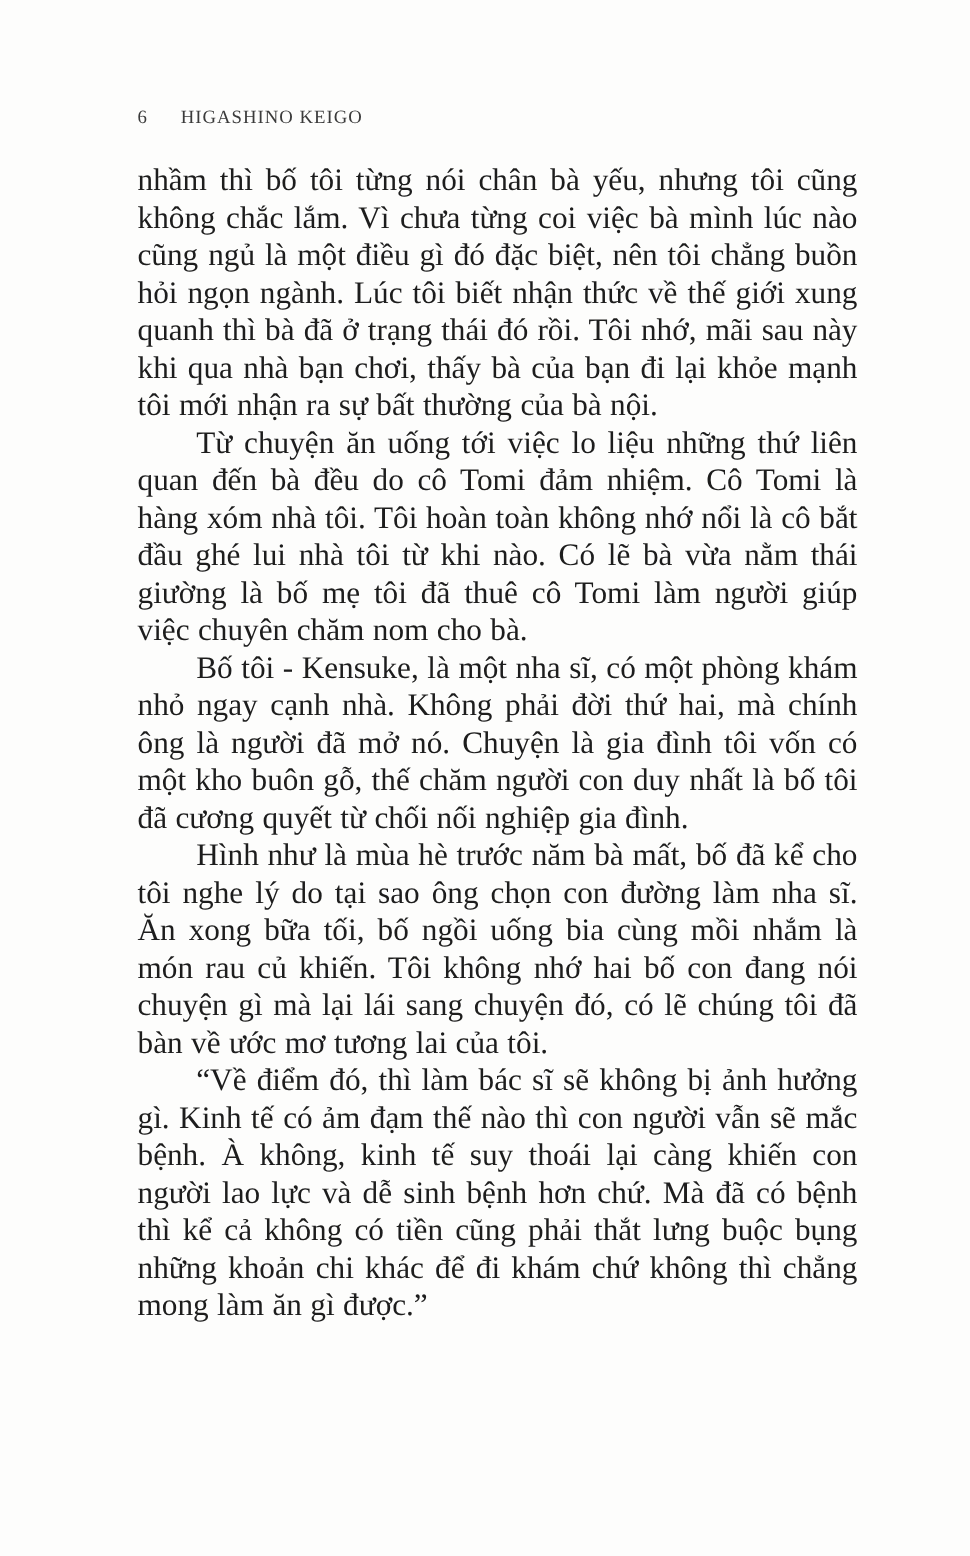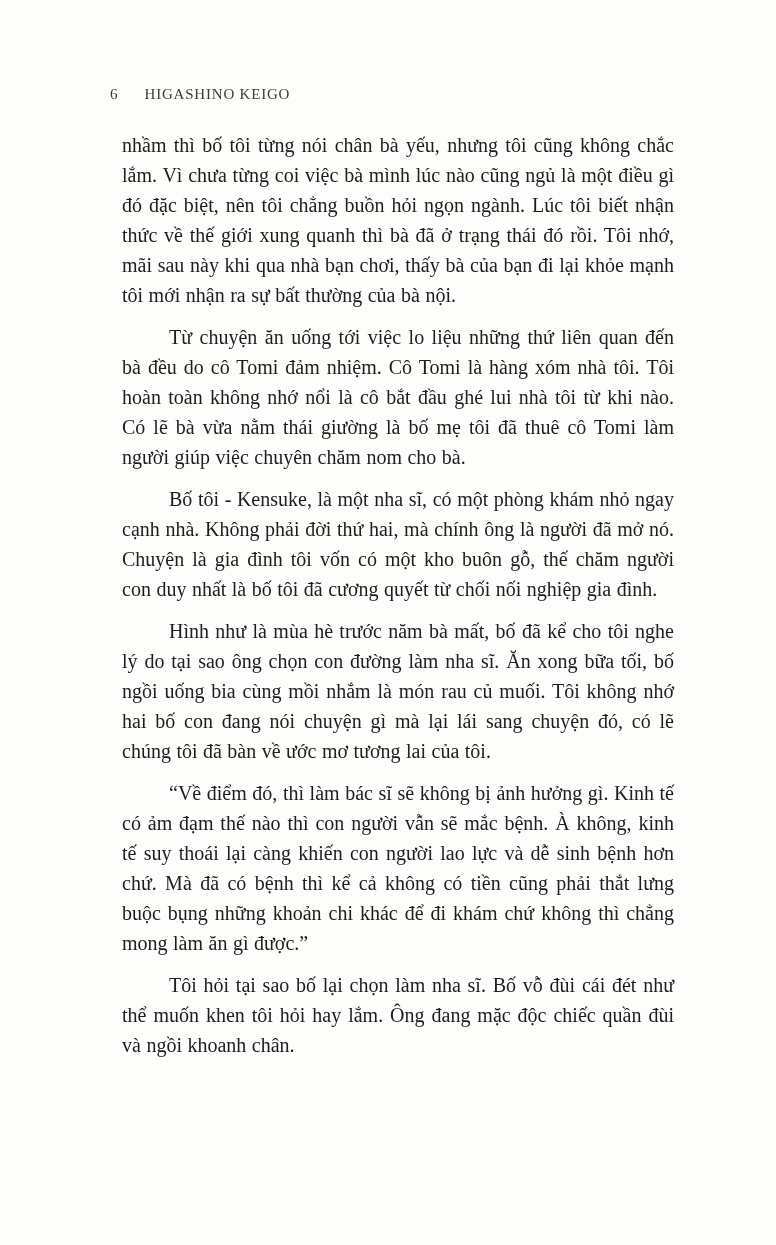--- a/index.html
+++ b/index.html
@@ -29,22 +29,22 @@
     margin-bottom: 27px;
   }
   .running-header .page-number {
     font-size: 15px;
     letter-spacing: 0;
   }
   .running-header .header-title {
     text-transform: uppercase;
   }
   .body-text p {
-    margin: 12px;
-    font-size: 20px;
+    margin: 0;
+    font-size: 25px;
     line-height: 30px;
     text-align: justify;
     text-indent: 47px;
     word-spacing: 0.5px;
   }
   .body-text p.no-indent {
     text-indent: 0;
   }
 </style>
 </head>
@@ -52,17 +52,16 @@
 
 <div class="page">
   <div class="running-header">
     <span class="page-number">6</span>
     <span class="header-title">HIGASHINO KEIGO</span>
   </div>
   <div class="body-text">
     <p class="no-indent">nhầm thì bố tôi từng nói chân bà yếu, nhưng tôi cũng không chắc lắm. Vì chưa từng coi việc bà mình lúc nào cũng ngủ là một điều gì đó đặc biệt, nên tôi chẳng buồn hỏi ngọn ngành. Lúc tôi biết nhận thức về thế giới xung quanh thì bà đã ở trạng thái đó rồi. Tôi nhớ, mãi sau này khi qua nhà bạn chơi, thấy bà của bạn đi lại khỏe mạnh tôi mới nhận ra sự bất thường của bà nội.</p>
     <p>Từ chuyện ăn uống tới việc lo liệu những thứ liên quan đến bà đều do cô Tomi đảm nhiệm. Cô Tomi là hàng xóm nhà tôi. Tôi hoàn toàn không nhớ nổi là cô bắt đầu ghé lui nhà tôi từ khi nào. Có lẽ bà vừa nằm thái giường là bố mẹ tôi đã thuê cô Tomi làm người giúp việc chuyên chăm nom cho bà.</p>
     <p>Bố tôi - Kensuke, là một nha sĩ, có một phòng khám nhỏ ngay cạnh nhà. Không phải đời thứ hai, mà chính ông là người đã mở nó. Chuyện là gia đình tôi vốn có một kho buôn gỗ, thế chăm người con duy nhất là bố tôi đã cương quyết từ chối nối nghiệp gia đình.</p>
-    <p>Hình như là mùa hè trước năm bà mất, bố đã kể cho tôi nghe lý do tại sao ông chọn con đường làm nha sĩ. Ăn xong bữa tối, bố ngồi uống bia cùng mồi nhắm là món rau củ muối. Tôi không nhớ hai bố con đang nói chuyện gì mà lại lái sang chuyện đó, có lẽ chúng tôi đã bàn về ước mơ tương lai của tôi.</p>
+    <p>Hình như là mùa hè trước năm bà mất, bố đã kể cho tôi nghe lý do tại sao ông chọn con đường làm nha sĩ. Ăn xong bữa tối, bố ngồi uống bia cùng mồi nhắm là món rau củ khiến. Tôi không nhớ hai bố con đang nói chuyện gì mà lại lái sang chuyện đó, có lẽ chúng tôi đã bàn về ước mơ tương lai của tôi.</p>
     <p>“Về điểm đó, thì làm bác sĩ sẽ không bị ảnh hưởng gì. Kinh tế có ảm đạm thế nào thì con người vẫn sẽ mắc bệnh. À không, kinh tế suy thoái lại càng khiến con người lao lực và dễ sinh bệnh hơn chứ. Mà đã có bệnh thì kể cả không có tiền cũng phải thắt lưng buộc bụng những khoản chi khác để đi khám chứ không thì chẳng mong làm ăn gì được.”</p>
-    <p>Tôi hỏi tại sao bố lại chọn làm nha sĩ. Bố vỗ đùi cái đét như thể muốn khen tôi hỏi hay lắm. Ông đang mặc độc chiếc quần đùi và ngồi khoanh chân.</p>
   </div>
 </div>
 
 </body></html>

